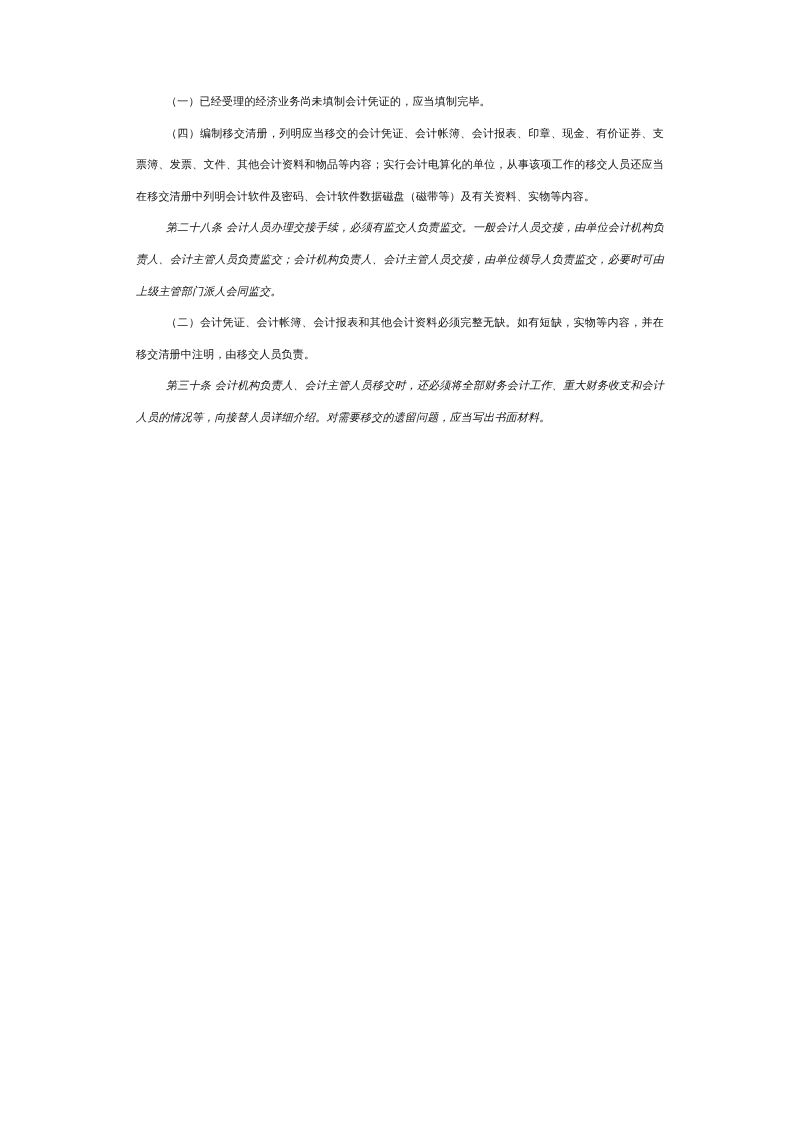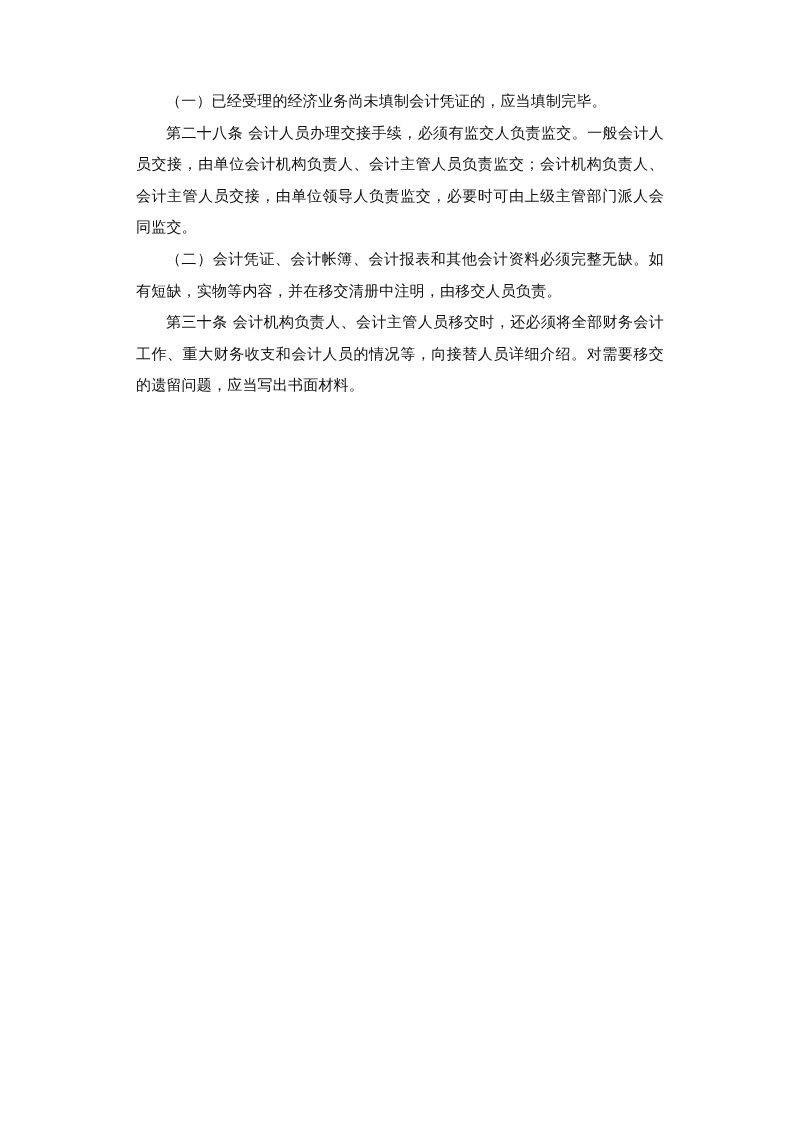--- a/index.html
+++ b/index.html
@@ -22,37 +22,39 @@
     box-sizing: border-box;
   }
   .page-body {
     position: absolute;
     left: 136px;
     top: 86px;
     width: 528px;
   }
   .para {
     margin: 0;
-    font-size: 15px;
+    font-size: 11px;
     line-height: 31.6px;
     text-align: justify;
     text-justify: inter-ideograph;
     letter-spacing: 0.2px;
     color: #101010;
   }
   .para.indent {
     text-indent: 30px;
   }
   .para.indent-article {
     text-indent: 30px;
+    font-style: italic;
   }
 </style>
 </head>
 <body>
 
 <div class="page">
   <div class="page-body">
     <p class="para indent">（一）已经受理的经济业务尚未填制会计凭证的，应当填制完毕。</p>
+    <p class="para indent">（四）编制移交清册，列明应当移交的会计凭证、会计帐簿、会计报表、印章、现金、有价证券、支票簿、发票、文件、其他会计资料和物品等内容；实行会计电算化的单位，从事该项工作的移交人员还应当在移交清册中列明会计软件及密码、会计软件数据磁盘（磁带等）及有关资料、实物等内容。</p>
     <p class="para indent-article">第二十八条  会计人员办理交接手续，必须有监交人负责监交。一般会计人员交接，由单位会计机构负责人、会计主管人员负责监交；会计机构负责人、会计主管人员交接，由单位领导人负责监交，必要时可由上级主管部门派人会同监交。</p>
     <p class="para indent">（二）会计凭证、会计帐簿、会计报表和其他会计资料必须完整无缺。如有短缺，实物等内容，并在移交清册中注明，由移交人员负责。</p>
     <p class="para indent-article">第三十条  会计机构负责人、会计主管人员移交时，还必须将全部财务会计工作、重大财务收支和会计人员的情况等，向接替人员详细介绍。对需要移交的遗留问题，应当写出书面材料。</p>
   </div>
 </div>
 
 </body></html>

